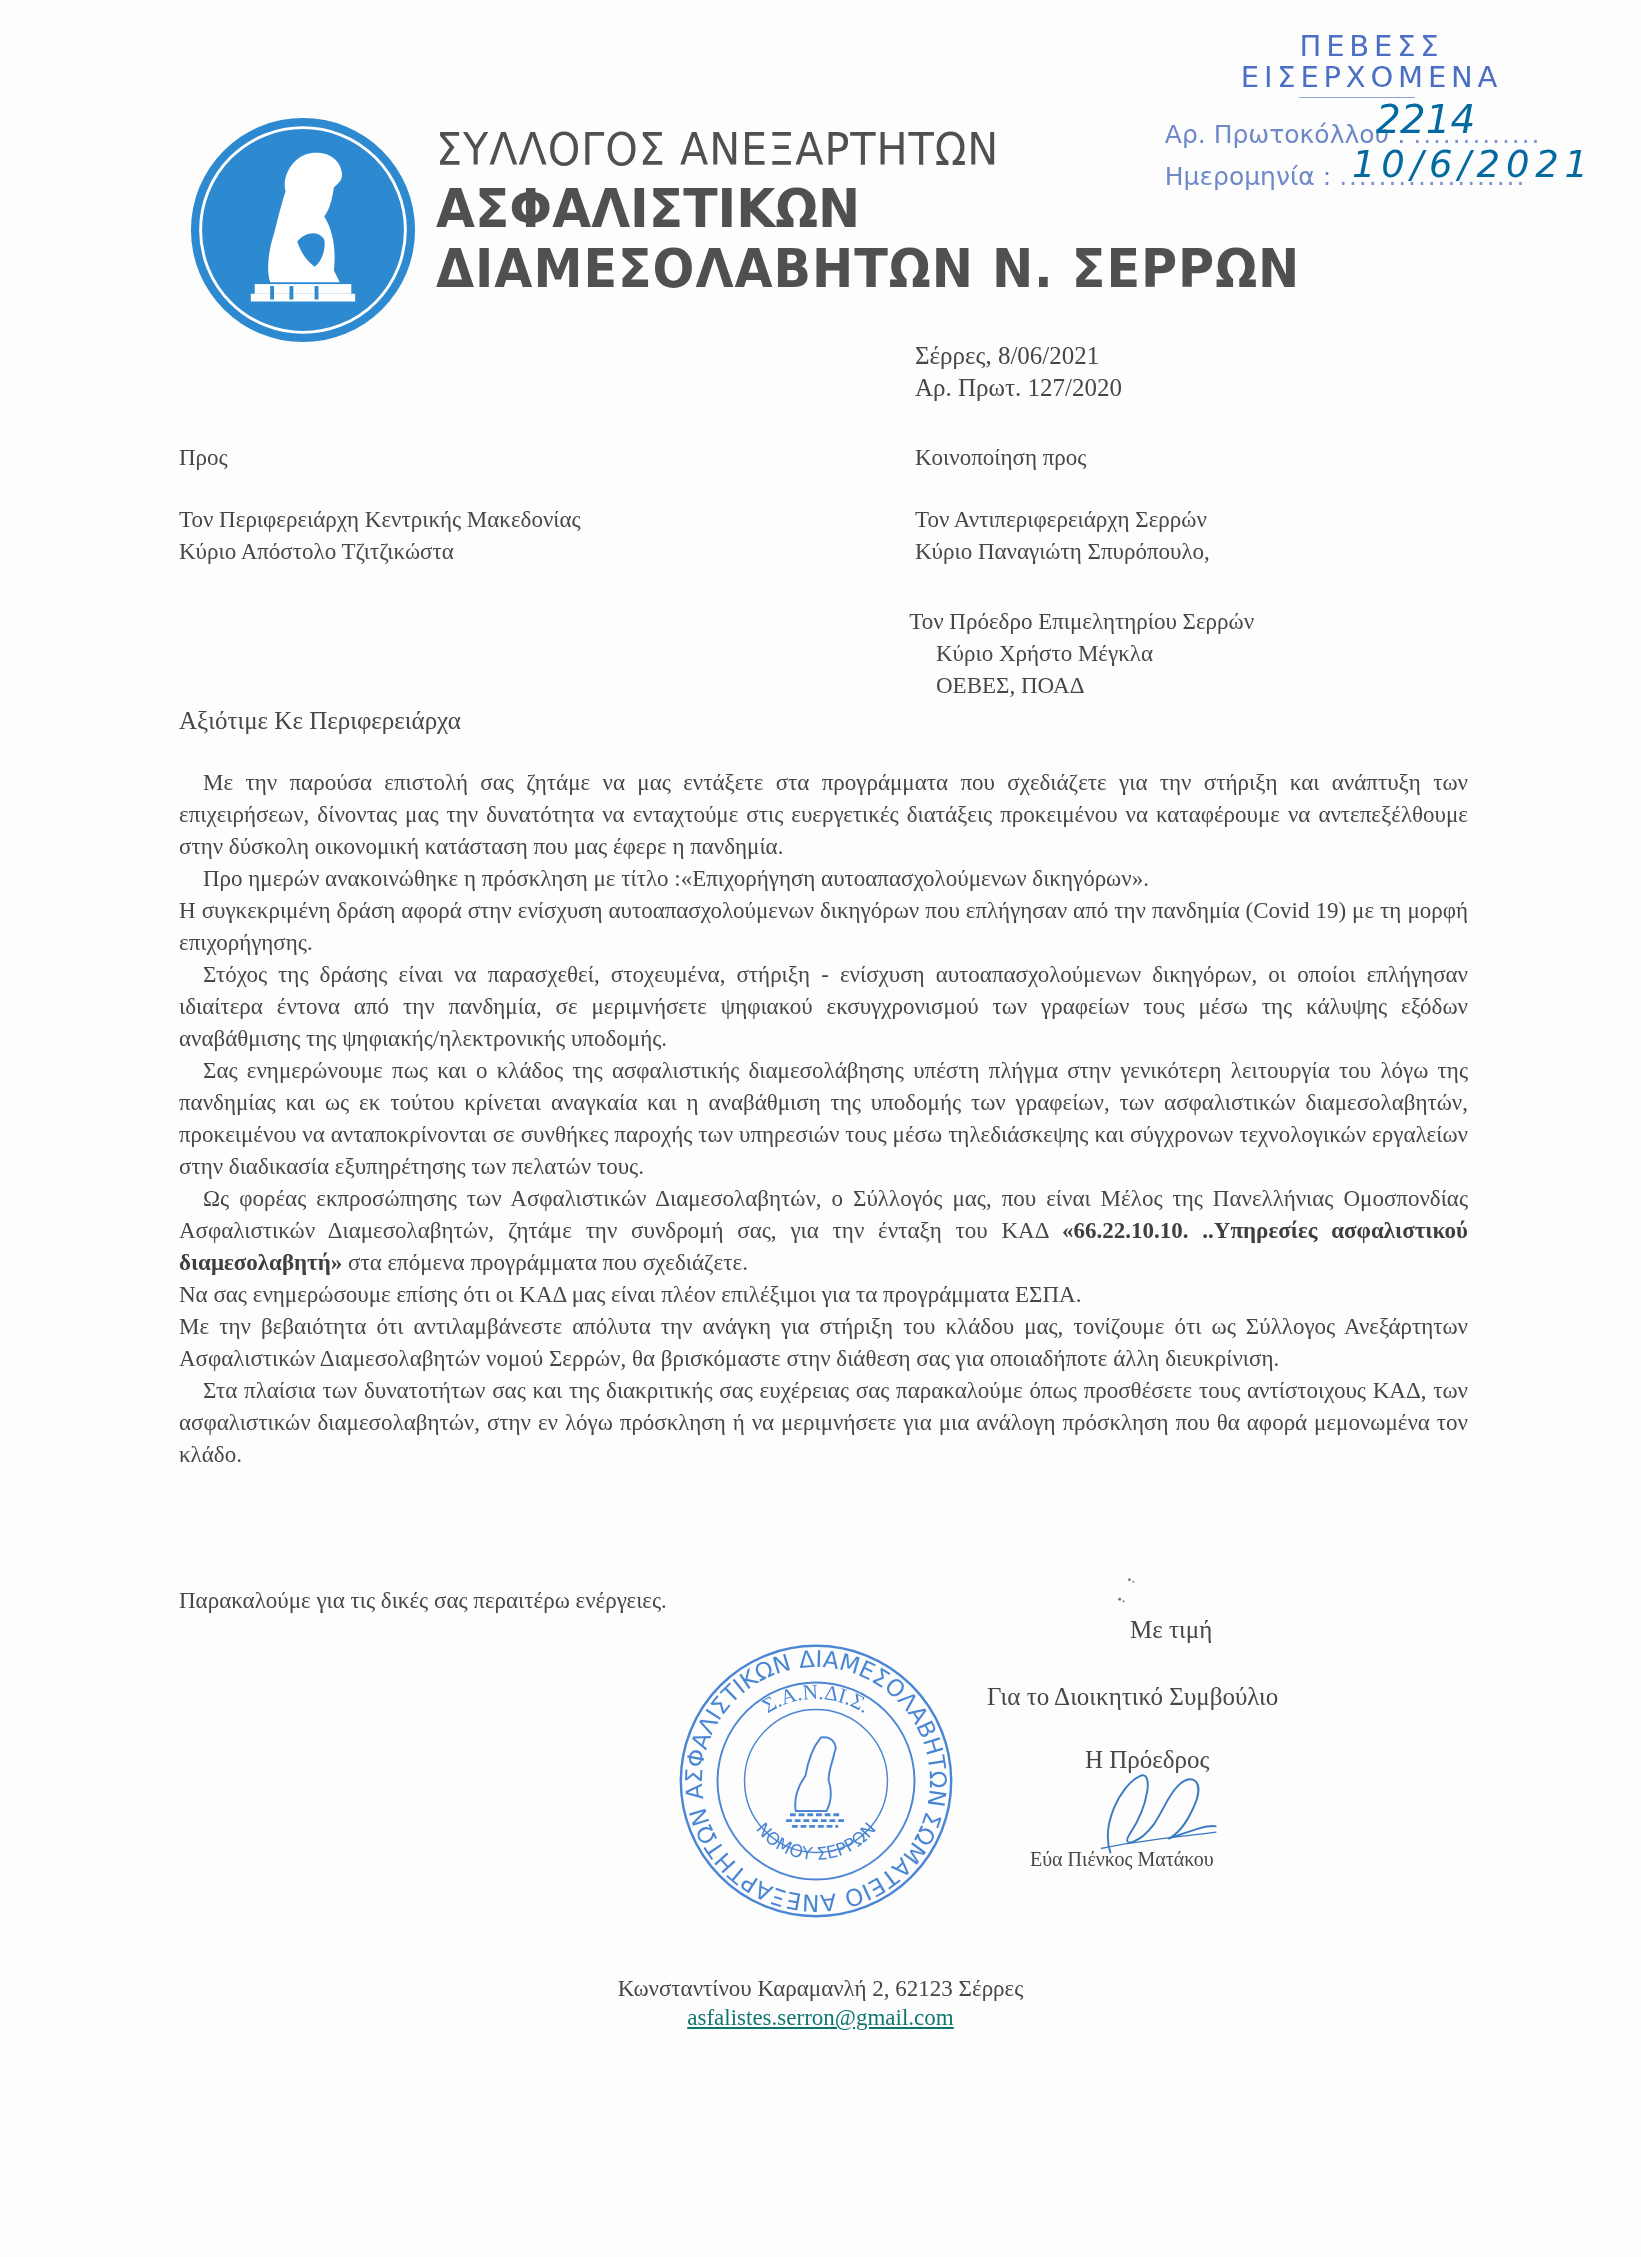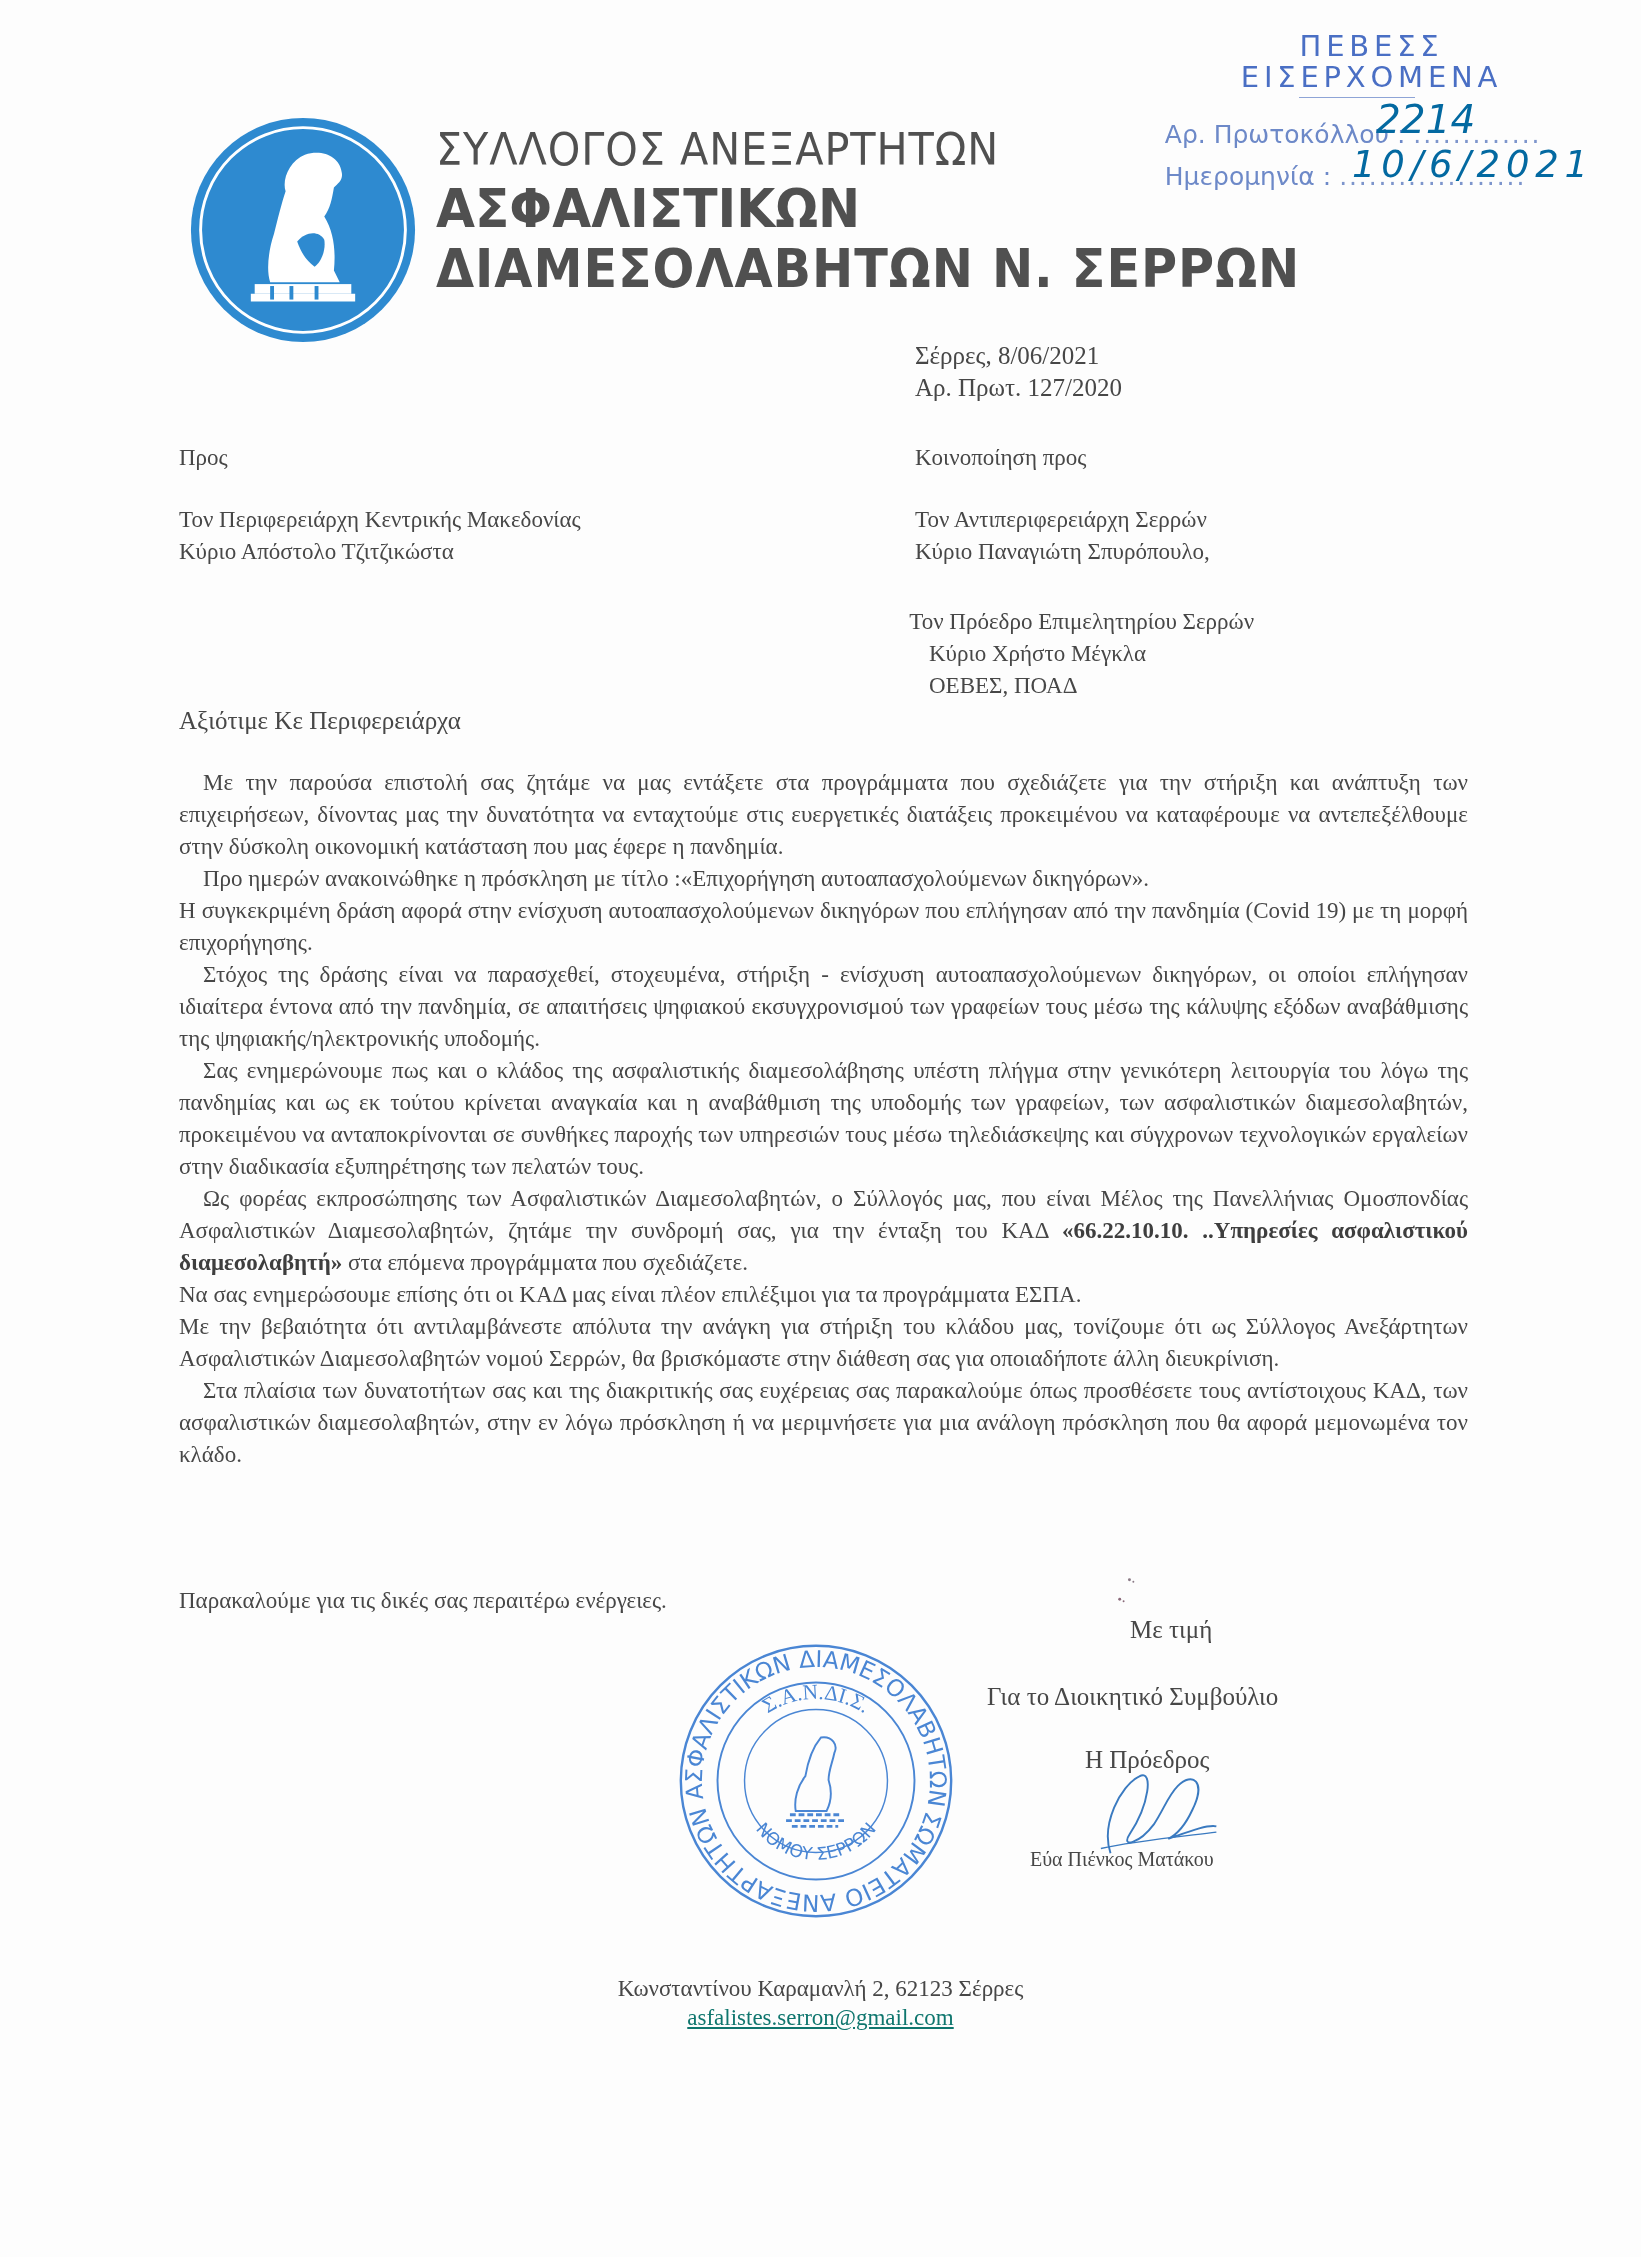--- a/index.html
+++ b/index.html
@@ -22,21 +22,21 @@
   .stamp .hw { font-family: "DejaVu Sans", sans-serif; color: #0369a1; font-size: 39px; font-style: italic; position: absolute; }
 
   
   .text { font-size: 23px; line-height: 32px; color: #474747; }
   .date-block { left: 915px; top: 340px; font-size: 25px; line-height: 32px; }
   .to-label { left: 179px; top: 442px; }
   .cc-label { left: 915px; top: 442px; }
   .to-block { left: 179px; top: 504px; }
   .cc-block { left: 915px; top: 504px; }
   .cc-block div:nth-child(3) { margin-left: -5.8px; margin-top: 38px; }
-  .cc-block div:nth-child(4), .cc-block div:nth-child(5) { margin-left: 14px; }
+  .cc-block div:nth-child(4), .cc-block div:nth-child(5) { margin-left: 21px; }
   .greeting { left: 179px; top: 705px; font-size: 25px; }
   .body-text { left: 179px; top: 767px; width: 1289px; text-align: justify; }
   .body-text p { margin: 0; }
   .body-text .ind { text-indent: 24px; }
   .body-text .nojust { text-align: left; }
   .body-text b { font-weight: bold; color: #3e3e3e; }
   .closing { left: 179px; top: 1585px; }
   .regards { left: 1130px; top: 1614px; font-size: 25px; }
   .board { left: 987px; top: 1681px; font-size: 25px; }
   .president { left: 1085px; top: 1744px; font-size: 25px; }
@@ -111,21 +111,21 @@
   <div>Κύριο Χρήστο Μέγκλα</div>
   <div>ΟΕΒΕΣ, ΠΟΑΔ</div>
 </div>
 
 <div class="abs greeting text">Αξιότιμε Κε Περιφερειάρχα</div>
 
 <div class="abs body-text text">
   <p class="ind">Με την παρούσα επιστολή σας ζητάμε να μας εντάξετε στα προγράμματα που σχεδιάζετε για την στήριξη και ανάπτυξη των επιχειρήσεων, δίνοντας μας την δυνατότητα να ενταχτούμε στις ευεργετικές διατάξεις προκειμένου να καταφέρουμε να αντεπεξέλθουμε στην δύσκολη οικονομική κατάσταση που μας έφερε η πανδημία.</p>
   <p class="ind nojust">Προ ημερών ανακοινώθηκε η πρόσκληση με τίτλο :«Επιχορήγηση αυτοαπασχολούμενων δικηγόρων».</p>
   <p>Η συγκεκριμένη δράση αφορά στην ενίσχυση αυτοαπασχολούμενων δικηγόρων που επλήγησαν από την πανδημία (Covid 19) με τη μορφή επιχορήγησης.</p>
-  <p class="ind">Στόχος της δράσης είναι να παρασχεθεί, στοχευμένα, στήριξη - ενίσχυση αυτοαπασχολούμενων δικηγόρων, οι οποίοι επλήγησαν ιδιαίτερα έντονα από την πανδημία, σε απαιτήσεις ψηφιακού εκσυγχρονισμού των γραφείων τους μέσω της κάλυψης εξόδων αναβάθμισης της ψηφιακής/ηλεκτρονικής υποδομής.</p>
+  <p class="ind">Στόχος της δράσης είναι να παρασχεθεί, στοχευμένα, στήριξη - ενίσχυση αυτοαπασχολούμενων δικηγόρων, οι οποίοι επλήγησαν ιδιαίτερα έντονα από την πανδημία, σε μεριμνήσετε ψηφιακού εκσυγχρονισμού των γραφείων τους μέσω της κάλυψης εξόδων αναβάθμισης της ψηφιακής/ηλεκτρονικής υποδομής.</p>
   <p class="ind">Σας ενημερώνουμε πως και ο κλάδος της ασφαλιστικής διαμεσολάβησης  υπέστη πλήγμα στην γενικότερη λειτουργία του λόγω της πανδημίας και ως εκ τούτου κρίνεται αναγκαία και η αναβάθμιση της υποδομής των γραφείων, των ασφαλιστικών διαμεσολαβητών, προκειμένου να ανταποκρίνονται σε συνθήκες παροχής των υπηρεσιών τους μέσω τηλεδιάσκεψης και σύγχρονων τεχνολογικών εργαλείων στην διαδικασία εξυπηρέτησης των πελατών τους.</p>
   <p class="ind"><span>Ως   φορέας εκπροσώπησης των Ασφαλιστικών Διαμεσολαβητών, ο Σύλλογός μας, που είναι Μέλος της Πανελλήνιας Ομοσπονδίας Ασφαλιστικών Διαμεσολαβητών, ζητάμε την συνδρομή σας, για την ένταξη του ΚΑΔ </span><b>«66.22.10.10. ..Υπηρεσίες ασφαλιστικού διαμεσολαβητή»</b><span> στα επόμενα προγράμματα που σχεδιάζετε.</span></p>
   <p class="nojust">Να σας ενημερώσουμε επίσης ότι οι ΚΑΔ μας είναι πλέον επιλέξιμοι  για τα προγράμματα ΕΣΠΑ.</p>
   <p>Με την βεβαιότητα ότι αντιλαμβάνεστε απόλυτα την ανάγκη για στήριξη του κλάδου μας, τονίζουμε ότι ως  Σύλλογος Ανεξάρτητων Ασφαλιστικών Διαμεσολαβητών νομού Σερρών, θα βρισκόμαστε στην διάθεση σας για οποιαδήποτε άλλη διευκρίνιση.</p>
   <p class="ind">Στα πλαίσια των δυνατοτήτων σας και της διακριτικής σας ευχέρειας σας παρακαλούμε όπως προσθέσετε τους αντίστοιχους ΚΑΔ, των ασφαλιστικών διαμεσολαβητών, στην εν λόγω πρόσκληση ή να μεριμνήσετε για μια ανάλογη πρόσκληση που θα αφορά μεμονωμένα τον κλάδο.</p>
 </div>
 
 <div class="abs closing text">Παρακαλούμε για τις δικές σας περαιτέρω ενέργειες.</div>
 
 <svg class="abs scan-mark" viewBox="0 0 40 40">

